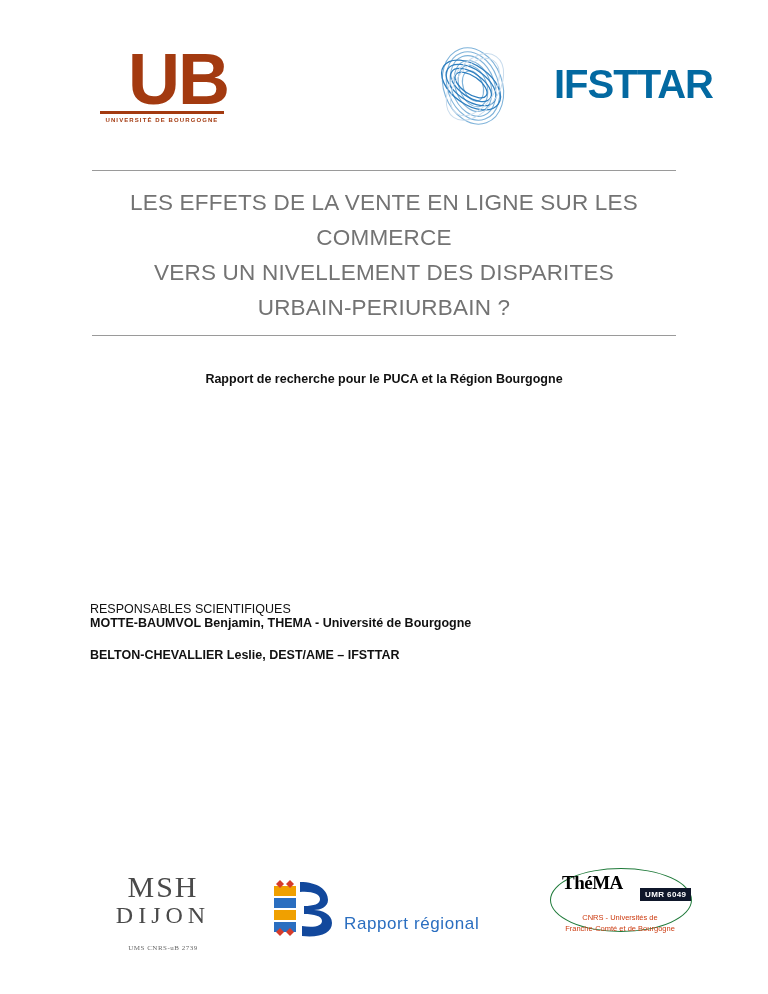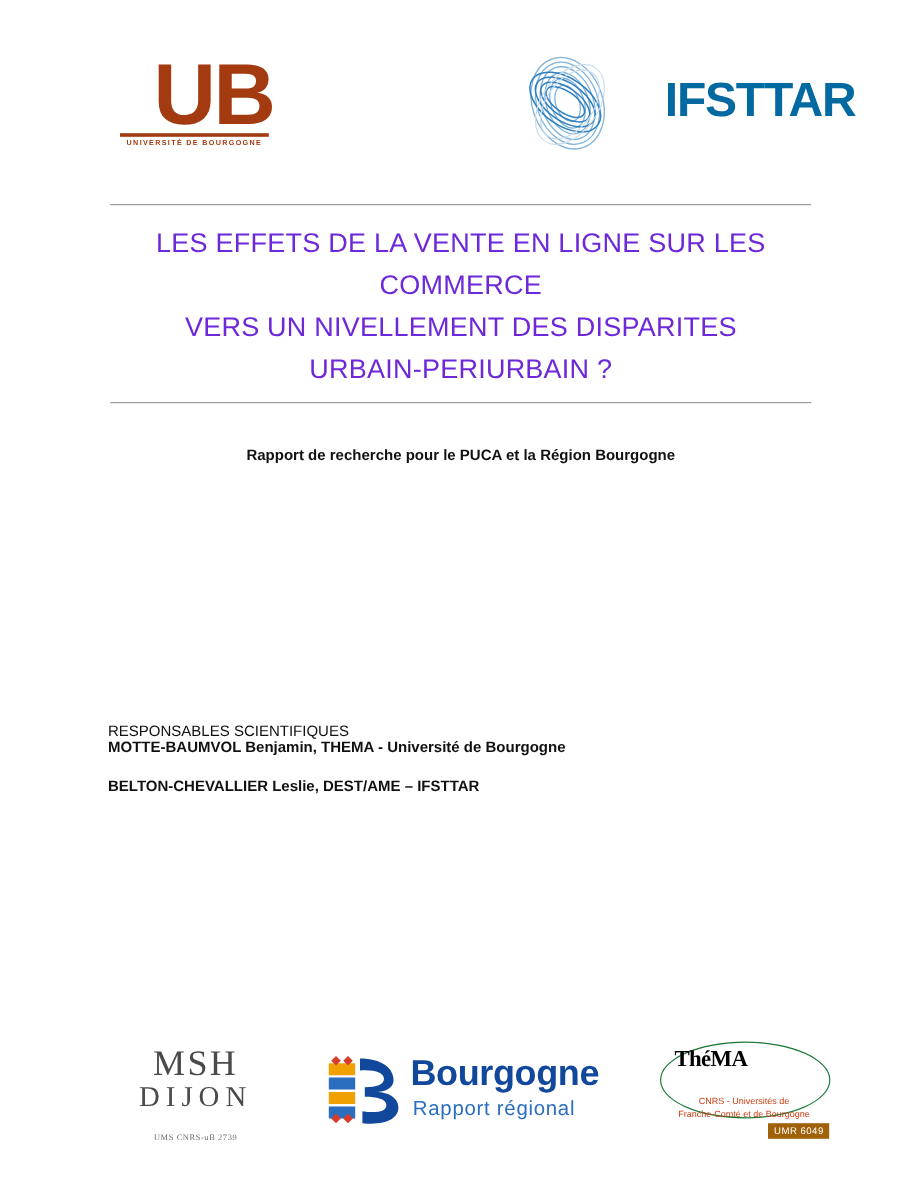--- a/index.html
+++ b/index.html
@@ -104,21 +104,21 @@
   .rule {
     width: 100%;
     height: 1px;
     background: #9a9a9a;
   }
   .title {
     text-align: center;
     font-size: 22.5px;
     line-height: 35px;
     font-weight: normal;
-    color: #6d28d9;
+    color: #737373;
     padding: 14px 0 10px 0;
     letter-spacing: 0.2px;
   }
   .title .l {
     display: block;
   }
 
   .subtitle {
     position: absolute;
     left: 92px;
@@ -238,27 +238,26 @@
     font-family: "Liberation Serif", serif;
     font-size: 19px;
     color: #000000;
     font-weight: bold;
     letter-spacing: -0.5px;
   }
   .thema-umr {
     position: absolute;
     left: 94px;
     top: 20px;
-    background: #a16207;
+    background: #0f172a;
     color: #ffffff;
     font-size: 8px;
-    font-weight: normal;
+    font-weight: bold;
     padding: 2px 5px;
     letter-spacing: 0.4px;
-    margin-top: 48px;
   }
   .thema-cnrs {
     position: absolute;
     left: 0px;
     top: 44px;
     width: 148px;
     text-align: center;
     font-size: 7.5px;
     color: #cc3b10;
     line-height: 11px;
@@ -346,21 +345,20 @@
           <path d="M4 22 L26 22 L26 32 L4 32 Z" fill="#2a6ec0"></path>
           <path d="M4 34 L26 34 L26 44 L4 44 Z" fill="#f0a000"></path>
           <path d="M4 46 L26 46 L26 56 L4 56 Z" fill="#2a6ec0"></path>
           <path d="M6 8 L10 4 L14 8 L10 12 Z" fill="#d63c2a"></path>
           <path d="M16 8 L20 4 L24 8 L20 12 Z" fill="#d63c2a"></path>
           <path d="M6 56 L10 52 L14 56 L10 60 Z" fill="#d63c2a"></path>
           <path d="M16 56 L20 52 L24 56 L20 60 Z" fill="#d63c2a"></path>
         </g>
         <path d="M30 6 C48 6, 58 14, 58 24 C58 31, 50 34, 44 34 C52 34, 62 38, 62 47 C62 57, 50 62, 32 60 L32 50 C44 52, 52 50, 52 45 C52 40, 44 38, 34 38 L34 30 C44 30, 50 28, 50 23 C50 18, 42 15, 30 16 Z" fill="#12489c"></path>
       </svg>
-      <div class="bg-name">Bourgogne</div>
       <div class="bg-sub">Rapport régional</div>
     </div>
 
     <div class="thema-logo">
       <div class="thema-ellipse"></div>
       <div class="thema-text">ThéMA</div>
       <div class="thema-umr">UMR 6049</div>
       <div class="thema-cnrs">CNRS - Universités de<br>Franche-Comté et de Bourgogne</div>
     </div>
 

